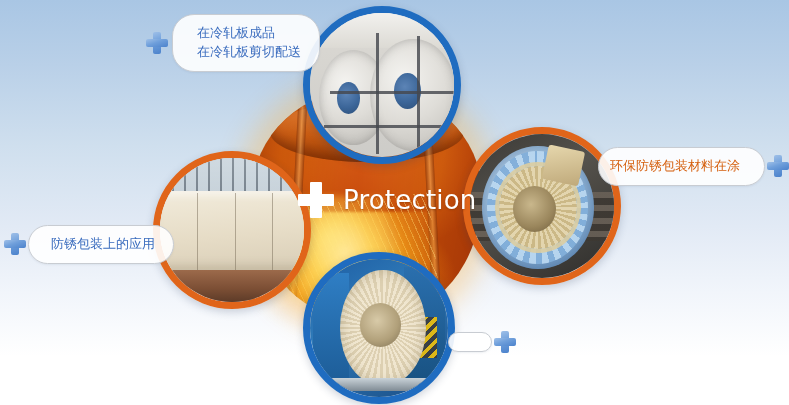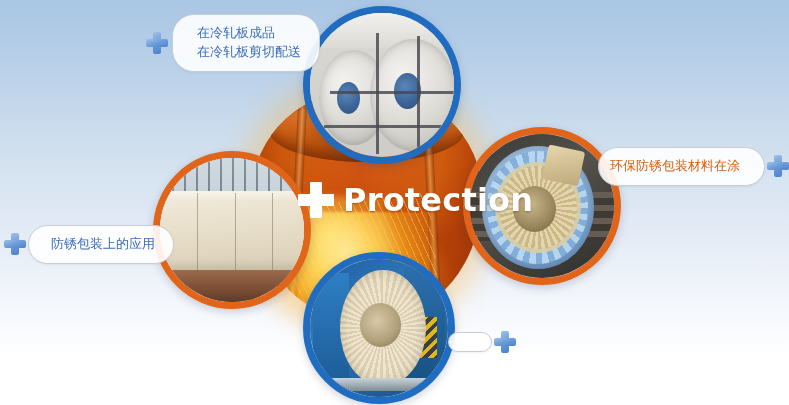--- a/index.html
+++ b/index.html
@@ -108,22 +108,22 @@
   .cross-white::before, .cross-white::after {
     content: "";
     position: absolute;
     background: #ffffff;
     border-radius: 1px;
   }
   .cross-white::before { left: 12px; top: 0;  width: 12px; height: 36px; }
   .cross-white::after  { left: 0;  top: 12px; width: 36px; height: 12px; }
   .protection-text {
     color: #ffffff;
-    font-size: 32px;
-    font-weight: bold;
+    font-size: 26px;
+    font-weight: normal;
     letter-spacing: 0.2px;
     line-height: 1;
     white-space: nowrap;
     text-shadow: 0 1px 2px rgba(120,50,0,0.45);
   }
 
   
   .bubble {
     position: absolute;
     border-radius: 50%;

